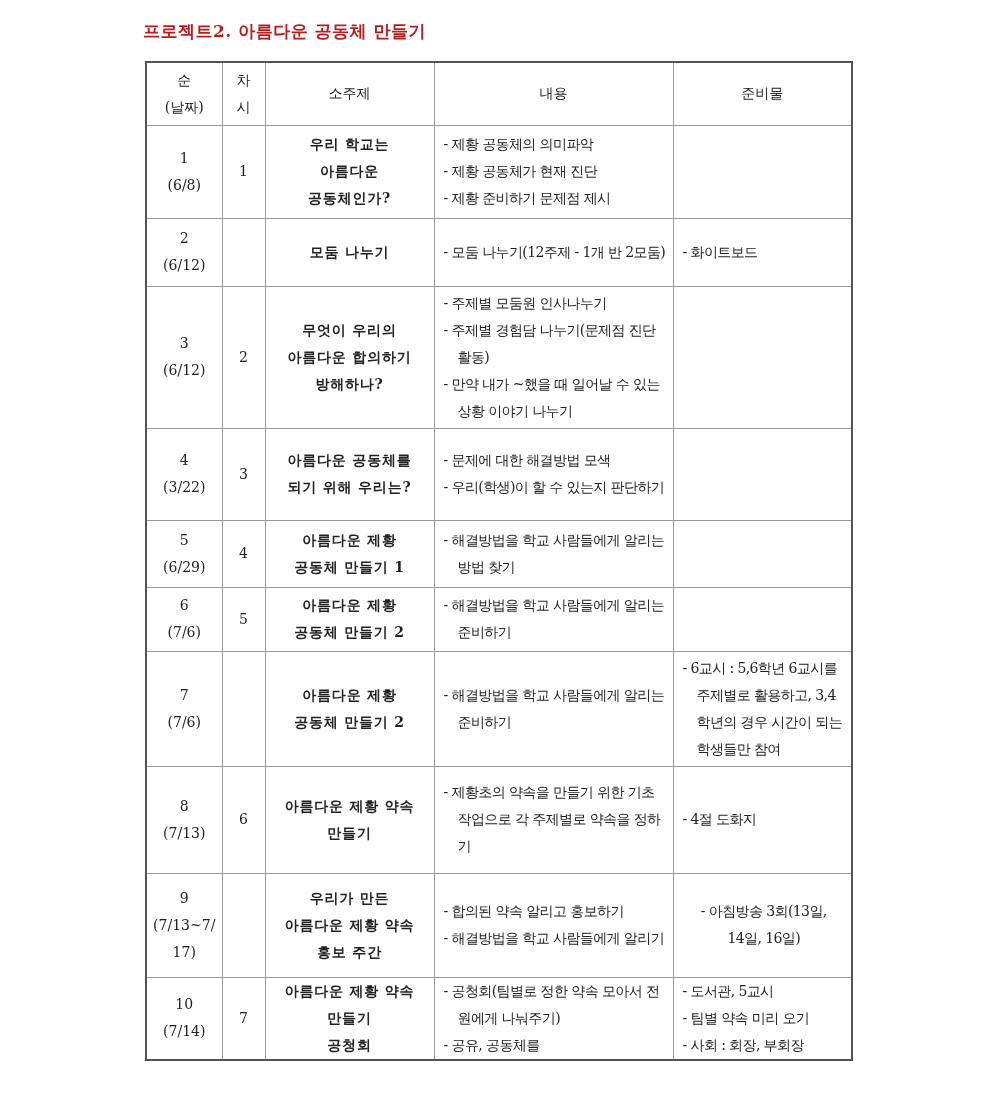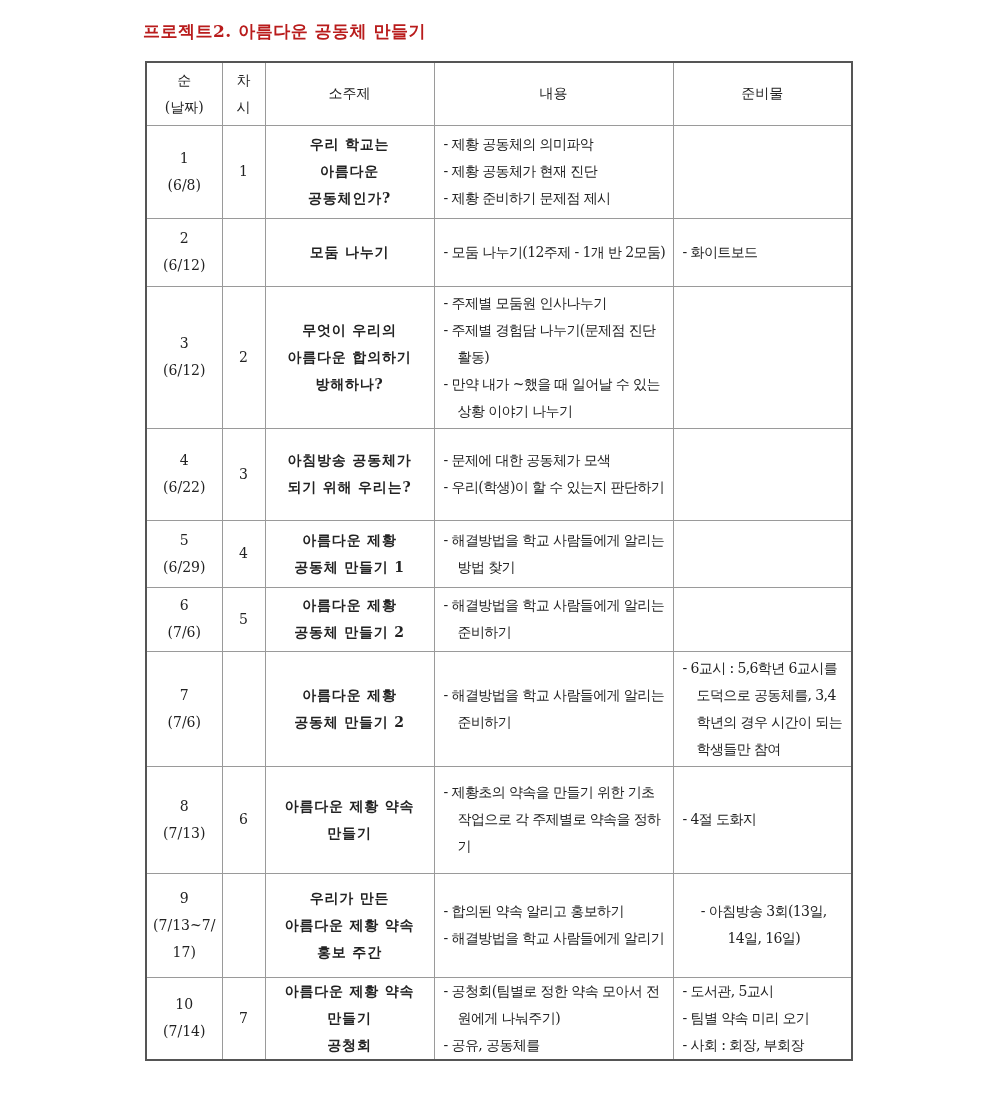--- a/index.html
+++ b/index.html
@@ -98,29 +98,29 @@
         <span class="bullet">- 주제별 모둠원 인사나누기</span>
         <span class="bullet">- 주제별 경험담 나누기(문제점 진단 활동)</span>
         <span class="bullet">- 만약 내가 ~했을 때 일어날 수 있는 상황 이야기 나누기</span>
       </td>
       <td class="c-prep"></td>
     </tr>
 
     <tr style="height:92px">
       <td class="c-seq">
         <span class="line">4</span>
-        <span class="line">(6/22)</span>
+        <span class="line">(3/22)</span>
       </td>
       <td class="c-cha">3</td>
       <td class="c-topic">
-        <span class="line">아침방송 공동체가</span>
+        <span class="line">아름다운 공동체를</span>
         <span class="line">되기 위해 우리는?</span>
       </td>
       <td class="c-content">
-        <span class="bullet">- 문제에 대한 공동체가 모색</span>
+        <span class="bullet">- 문제에 대한 해결방법 모색</span>
         <span class="bullet">- 우리(학생)이 할 수 있는지 판단하기</span>
       </td>
       <td class="c-prep"></td>
     </tr>
 
     <tr style="height:67px">
       <td class="c-seq">
         <span class="line">5</span>
         <span class="line">(6/29)</span>
       </td>
@@ -158,21 +158,21 @@
       </td>
       <td class="c-cha"></td>
       <td class="c-topic">
         <span class="line">아름다운 제황</span>
         <span class="line">공동체 만들기 2</span>
       </td>
       <td class="c-content">
         <span class="bullet">- 해결방법을 학교 사람들에게 알리는 준비하기</span>
       </td>
       <td class="c-prep">
-        <span class="bullet">- 6교시 : 5,6학년 6교시를 도덕으로 공동체를, 3,4학년의 경우 시간이 되는 학생들만 참여</span>
+        <span class="bullet">- 6교시 : 5,6학년 6교시를 주제별로 활용하고, 3,4학년의 경우 시간이 되는 학생들만 참여</span>
       </td>
     </tr>
 
     <tr style="height:107px">
       <td class="c-seq">
         <span class="line">8</span>
         <span class="line">(7/13)</span>
       </td>
       <td class="c-cha">6</td>
       <td class="c-topic">

